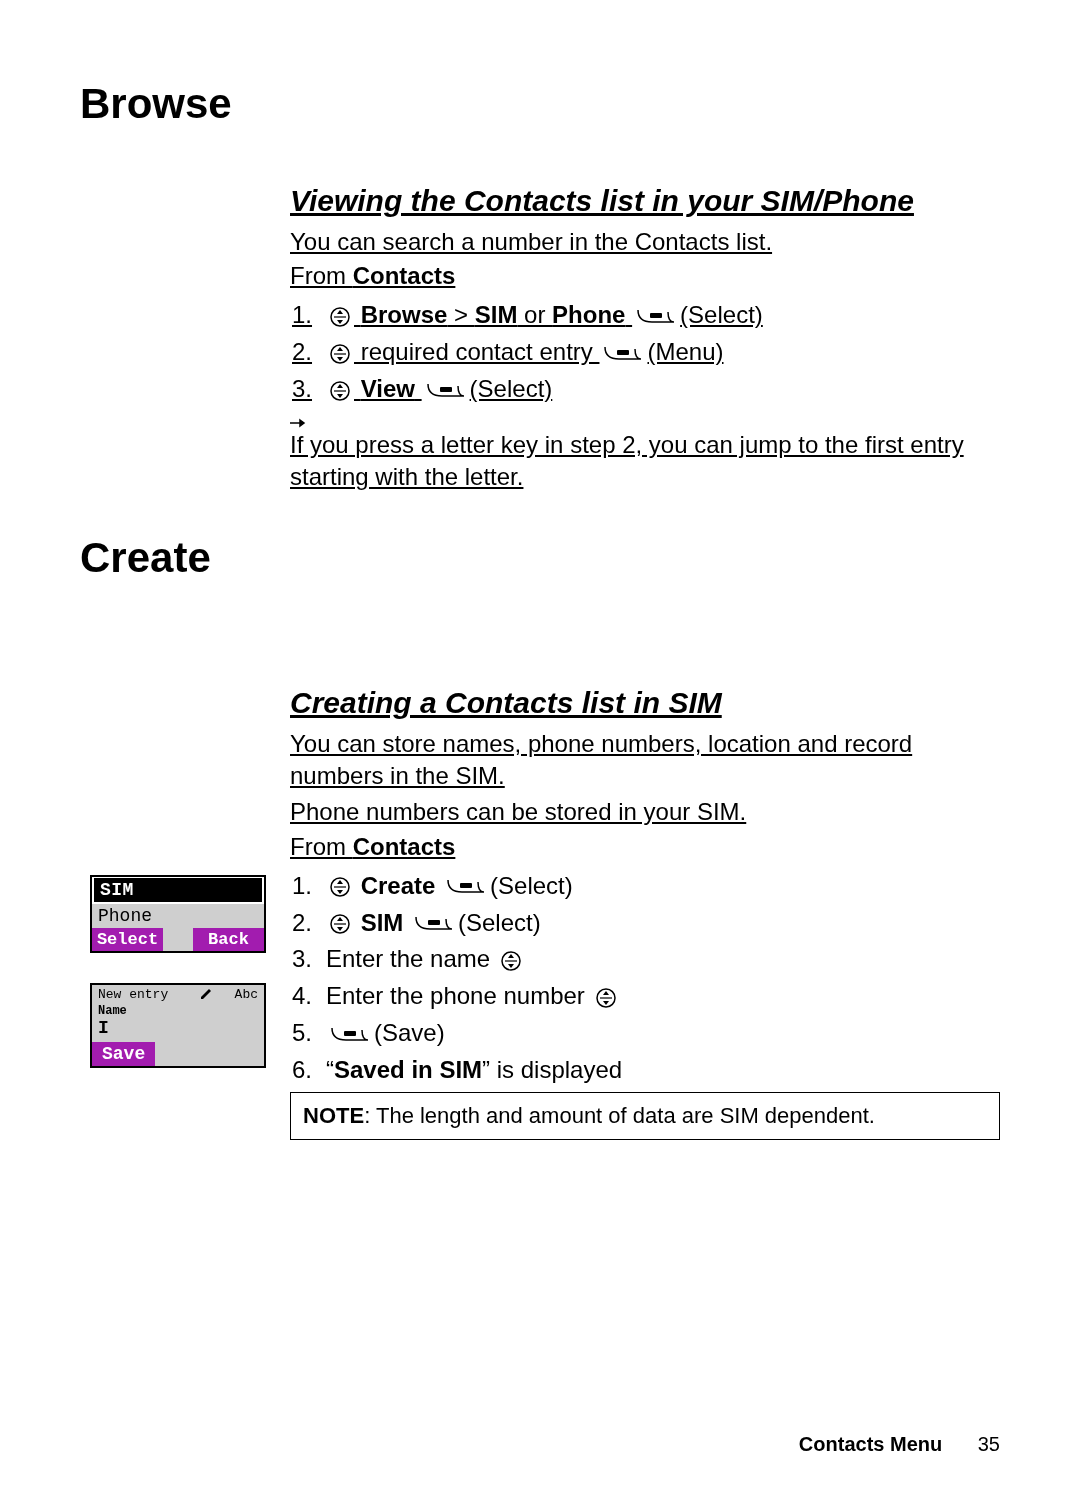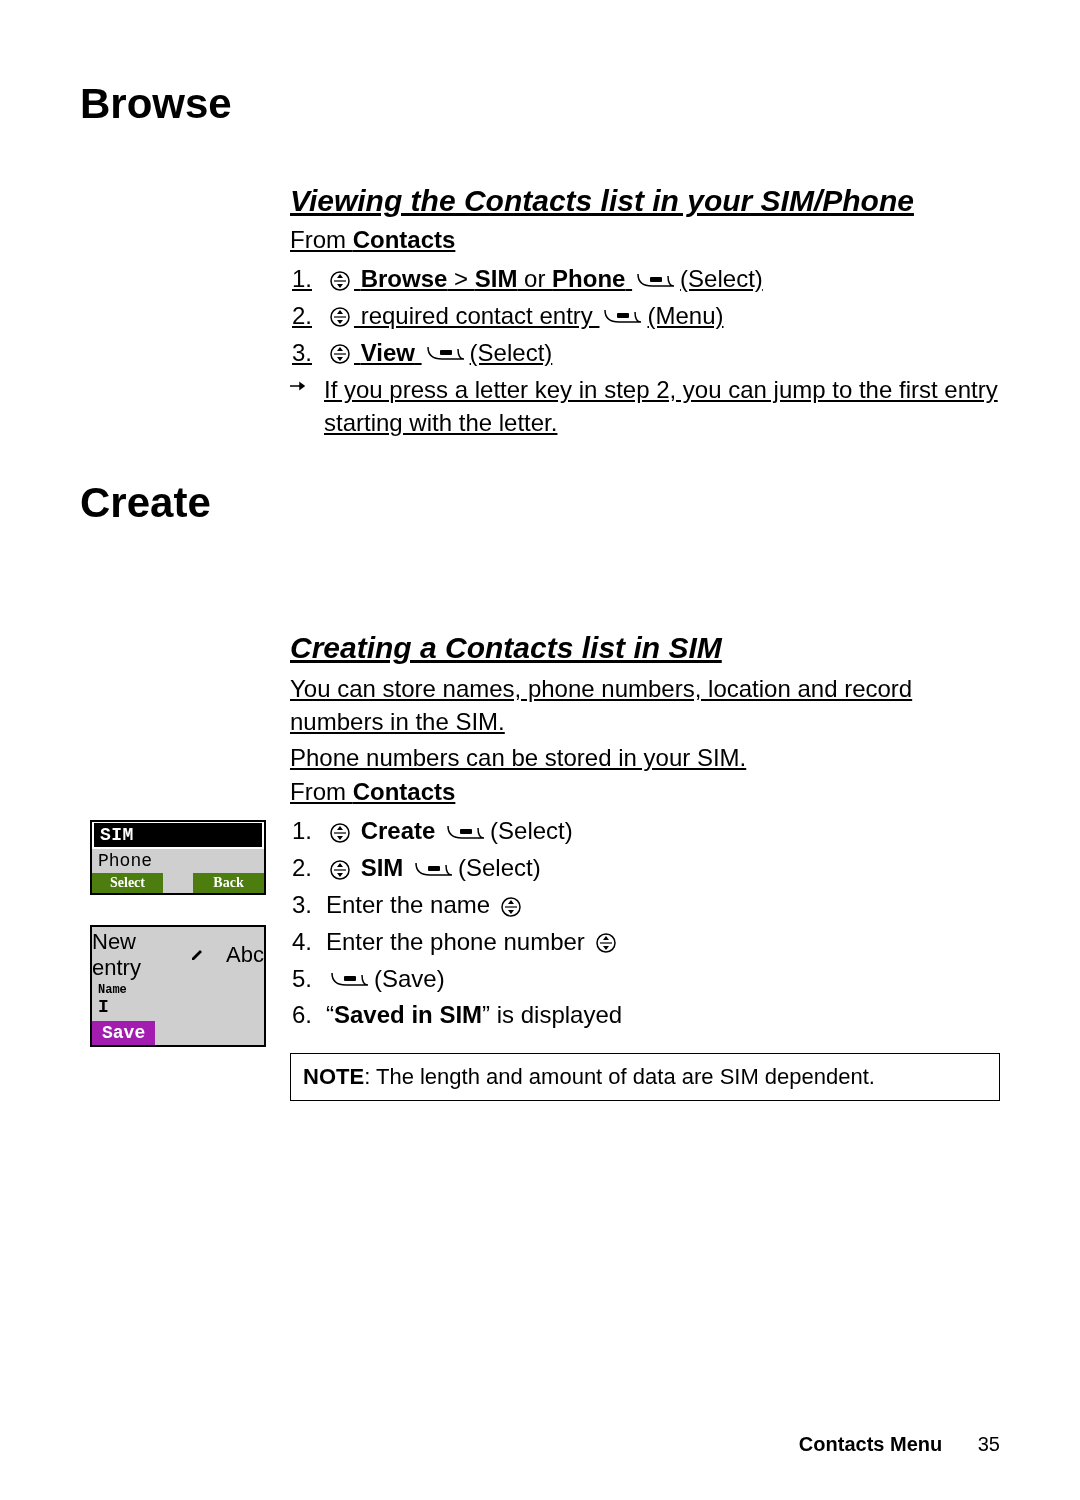--- a/index.html
+++ b/index.html
@@ -11,54 +11,55 @@
   .body-text { font-size: 24px; line-height: 1.35; margin-bottom: 4px; }
   .from-line { font-size: 24px; margin: 4px 0 8px 0; }
   .from-line .bold { font-weight: bold; }
   .list { font-size: 24px; line-height: 1.45; margin-left: 2px; }
   .list .row { display: flex; align-items: flex-start; margin-bottom: 2px; }
   .list .num { width: 34px; flex-shrink: 0; }
   .list .txt { flex: 1; }
   .bold { font-weight: bold; }
   .icon-nav { display: inline-flex; vertical-align: middle; margin: 0 4px; }
   .icon-softkey { display: inline-flex; vertical-align: middle; margin: 0 4px; }
-  .note-arrow-row { display: flex; align-items: flex-start; font-size: 24px; line-height: 1.35; margin-top: 4px; }
+  .note-arrow-row { display: flex; align-items: flex-start; font-size: 24px; line-height: 1.35; margin-top: 4px; flex-direction: column; }
   .note-arrow-row .arrow { width: 34px; flex-shrink: 0; display:flex; align-items:flex-start; padding-top:6px;}
   .note-arrow-row .txt { flex: 1; }
   .section-gap { height: 40px; }
   .two-col { display: flex; align-items: flex-start; }
   .left-figs { width: 210px; flex-shrink: 0; padding-top: 6px; }
   .phone-screen { width: 176px; margin-left: 10px; border: 2px solid #000; background: #cfcfcf; margin-bottom: 30px; }
   .phone-screen .row-sel { background: #000; color: #fff; padding: 2px 6px; border: 2px solid #fff; border-top-width: 1px; font-family: "Lucida Console","Courier New",monospace; font-size: 18px; font-weight: bold; letter-spacing: 0.5px; }
   .phone-screen .row-plain { background: #cfcfcf; color: #000; padding: 2px 6px; font-family: "Lucida Console","Courier New",monospace; font-size: 18px; }
   .phone-screen .softkeys { display: flex; }
-  .phone-screen .sk { flex: 1; background: #4d7c0f; color: #fff; text-align: center; padding: 2px 0; font-family: Liberation Serif, serif; font-size: 14px; font-weight: bold; }
+  .phone-screen .sk { flex: 1; background: #a21caf; color: #fff; text-align: center; padding: 2px 0; font-family: Liberation Mono, monospace; font-size: 17px; font-weight: bold; }
   .phone-screen .sk-gap { width: 30px; background: #cfcfcf; }
   .phone-screen2 { width: 176px; margin-left: 10px; border: 2px solid #000; background: #cfcfcf; }
-  .phone-screen2 .title-row { display: flex; justify-content: space-between; align-items: center; padding: 2px 0; font-family: Liberation Sans, sans-serif; font-size: 22px; }
+  .phone-screen2 .title-row { display: flex; justify-content: space-between; align-items: center; padding: 2px 6px; font-family: Liberation Mono, monospace; font-size: 13px; }
   .phone-screen2 .title-row .mode { display: flex; align-items: center; gap: 22px; }
   .phone-screen2 .name-row { padding: 0 6px; font-family: "Lucida Console","Courier New",monospace; font-size: 12px; font-weight: bold; }
   .phone-screen2 .cursor-row { padding: 0 6px 4px 6px; font-family: "Lucida Console","Courier New",monospace; font-size: 18px; font-weight: bold; }
   .phone-screen2 .softkeys { display: flex; }
   .phone-screen2 .sk { background: #a21caf; color: #fff; text-align: center; padding: 2px 10px; font-family: "Lucida Console","Courier New",monospace; font-size: 18px; font-weight: bold; }
   .phone-screen2 .sk-fill { flex: 1; background: #cfcfcf; }
-  .note-box { border: 1.5px solid #000; padding: 10px 12px; font-size: 22px; margin-top: 20px; }
+  .note-box { border: 1.5px solid #000; padding: 10px 12px; font-size: 22px; margin-top: 4px; }
   .note-box .bold { font-weight: bold; }
   .footer { position: absolute; bottom: 44px; right: 80px; font-size: 20px; }
   .footer .fb { font-weight: 900; font-family: Arial, sans-serif; margin-right: 30px; }
 </style>
 </head>
 <body>
 
 <div class="page">
 
   <div class="h1">Browse</div>
 
   <div class="content-col">
     <div class="h2">Viewing the Contacts list in your SIM/Phone</div>
+    <div class="body-text">You can search a number in the Contacts list.</div>
     <div class="from-line">
       <span>From </span><span class="bold">Contacts</span>
     </div>
     <div class="list" id="list1">
         <div class="row">
           <div class="num">1.</div>
           <div class="txt"><span class="icon-nav">
               <svg width="20" height="20" viewBox="0 0 20 20">
                 <circle cx="10" cy="10" r="9" fill="none" stroke="#000" stroke-width="1.5"></circle>
                 <path d="M10 3 L7 7 L13 7 Z" fill="#000"></path>

